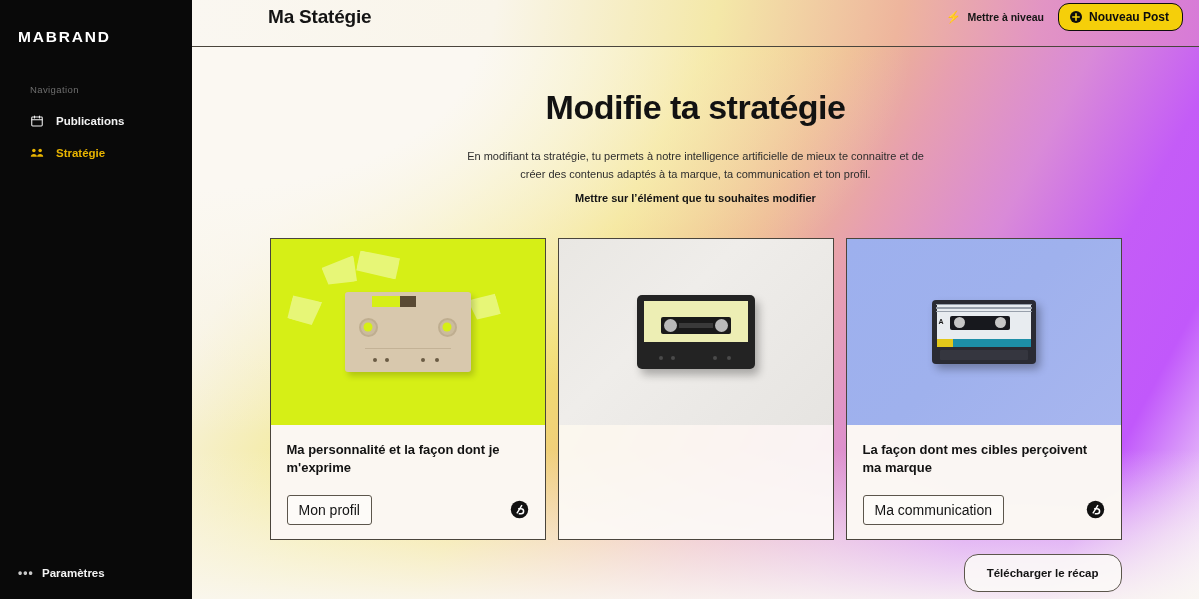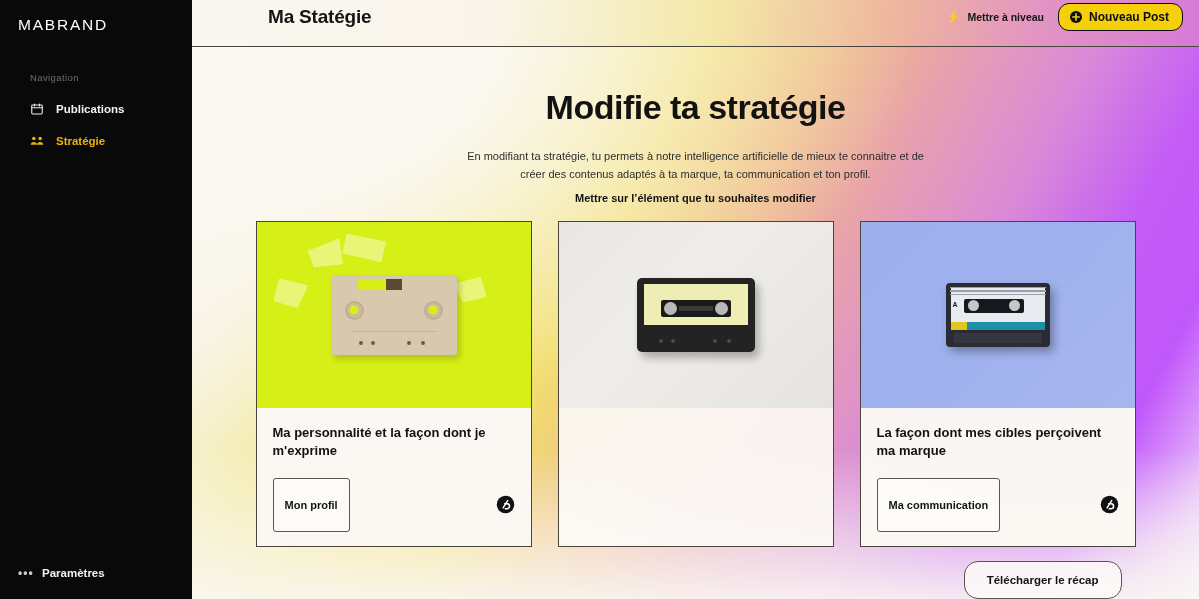--- a/index.html
+++ b/index.html
@@ -18,22 +18,23 @@
     background: #090909;
     color: #ffffff;
     flex: 0 0 192px;
     display: flex; flex-direction: column;
     position: relative;
   }
   .brand {
     padding: 16px 0 0 18px;
     font-size: 15.5px;
     letter-spacing: 1.8px;
-    font-weight: 400;
+    font-weight: 700;
     color: #ffffff;
+    margin-top: 12px;
   }
   .nav-section-label {
     margin: 38px 0 10px 30px;
     font-size: 9.5px;
     letter-spacing: 0.4px;
     color: #6e6e6e;
     font-weight: 400;
   }
   .nav-list { list-style: none; }
   .nav-item {
@@ -132,22 +133,22 @@
     width: 470px; text-align: center;
     font-size: 11px; line-height: 1.62; color: #2d2d2d;
   }
   .page-sub-strong {
     display: block; margin-top: 6px;
     font-size: 11px; font-weight: 700; color: #141414;
   }
 
   
   .cards {
-    margin-top: 13px;
-    display: flex; gap: 26px;
+    margin-top: 30px;
+    display: flex; gap: 12px;
   }
   .card {
     width: 276px;
     background: rgba(252,250,246,0.93);
     border: 1.2px solid #4a453c;
     display: flex; flex-direction: column;
     cursor: pointer;
   }
   .card-media { height: 186px; position: relative; overflow: hidden; }
 
@@ -204,22 +205,22 @@
     font-size: 13px; font-weight: 700; color: #121212; line-height: 1.42;
     min-height: 37px;
   }
   .card-foot {
     margin-top: 17px;
     display: flex; align-items: center; justify-content: space-between;
   }
   .chip {
     border: 1.1px solid #5c564c;
     background: rgba(255,255,255,0.45);
-    font-size: 11px; font-weight: 700; color: #141414;
-    padding: 20px 11px; border-radius: 3px; cursor: pointer;
+    font-size: 14px; font-weight: 400; color: #141414;
+    padding: 6px 11px; border-radius: 3px; cursor: pointer;
     font-family: "Liberation Sans", sans-serif;
   }
   .card-logo { width: 19px; height: 19px; display: block; }
 
   .recap-row {
     width: 852px;
     display: flex; justify-content: flex-end;
     margin-top: 14px;
   }
   .recap-btn {

